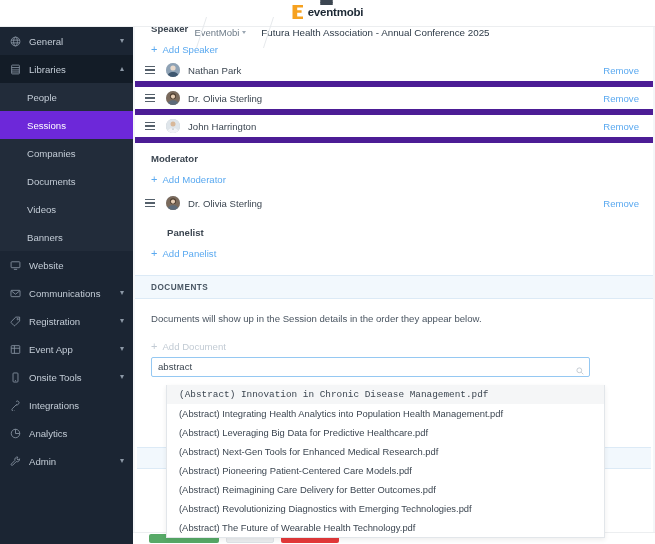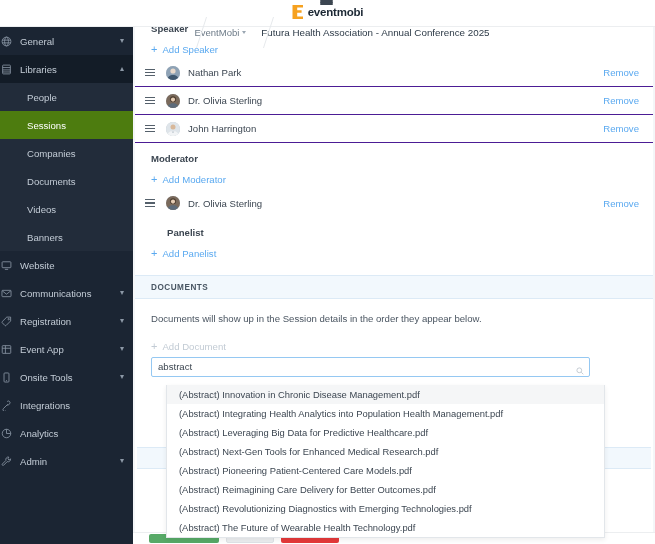--- a/index.html
+++ b/index.html
@@ -57,42 +57,42 @@
 
   
   .sidebar {
     position: absolute; top: 27px; left: 0; width: 133px; bottom: 0;
     background: #1b2533;
     overflow: hidden;
     z-index: 30;
   }
   .nav-item {
     display: flex; align-items: center; height: 28px;
-    cursor: pointer; position: relative;
+    padding-left: 9px; cursor: pointer; position: relative;
   }
   .nav-item .ico {
     width: 13px; height: 13px; flex: 0 0 13px;
     display: flex; align-items: center; justify-content: center;
     color: #8c98a6; margin-right: 7px;
   }
   .nav-item .ico svg { display: block; }
   .nav-label {
     font-size: 9.6px; color: #c3ccd6; white-space: nowrap; flex: 1;
   }
   .nav-item.group-open { background: #131c27; }
   .nav-item .chev {
     margin-right: 9px; color: #8c98a6; font-size: 8px; line-height: 1;
   }
   .sub-wrap { background: #222c3a; }
   .sub-item {
     display: flex; align-items: center; height: 28px;
     padding-left: 27px; cursor: pointer;
   }
   .sub-item .sub-label { font-size: 9.6px; color: #c3ccd6; white-space: nowrap; }
-  .sub-item.active { background: #4d7c0f; }
+  .sub-item.active { background: #6d28d9; }
   .sub-item.active .sub-label { color: #ffffff; }
 
   
   .content {
     position: absolute; top: 27px; left: 133px; right: 0; bottom: 0;
     background: #f4f6f8;
     overflow: hidden;
   }
   .card {
     position: absolute; top: 0; left: 2px; right: 2px; bottom: 0;
@@ -108,21 +108,21 @@
     display: inline-flex; align-items: center; gap: 5px;
     font-size: 9.6px; color: #5aa9f0; cursor: pointer;
     margin-bottom: 4px;
   }
   .addlink .plus { font-size: 11px; line-height: 1; color: #5aa9f0; }
   .addlink.muted { color: #c2cbd4; cursor: default; }
   .addlink.muted .plus { color: #c2cbd4; }
 
   .person-row {
     display: flex; align-items: center; height: 28px;
-    border-bottom: 1px solid #4c1d95;
+    border-bottom: 6px solid #4c1d95;
     padding-left: 10px;
   }
   .drag-handle {
     width: 10px; height: 8px; margin-right: 11px;
     display: flex; flex-direction: column; justify-content: space-between;
     cursor: grab; flex: 0 0 10px;
   }
   .drag-handle i { display: block; height: 1.3px; background: #55606b; }
   .avatar {
     width: 14px; height: 14px; border-radius: 50%;
@@ -170,21 +170,21 @@
     border-top: none;
     box-shadow: 0 2px 5px rgba(0,0,0,0.07);
     z-index: 50;
   }
   .dd-item {
     height: 19px; display: flex; align-items: center;
     padding-left: 12px;
     font-size: 9.4px; color: #3c4651;
     white-space: nowrap; cursor: pointer;
   }
-  .dd-item.hl { background: #f5f6f7; }
+  .dd-item.hl { background: #f5f6f7; font-family: Liberation Mono, monospace; }
 
   
   .actionbar {
     position: absolute; left: 0; right: 0; bottom: 0; height: 12px;
     background: #ffffff; border-top: 1px solid #eceef0;
     display: flex; align-items: center; padding-left: 16px; gap: 7px;
     z-index: 20;
   }
   .btn { height: 9px; border-radius: 2px; border: none; cursor: pointer; }
   .btn-save { width: 70px; background: #57a967; }

